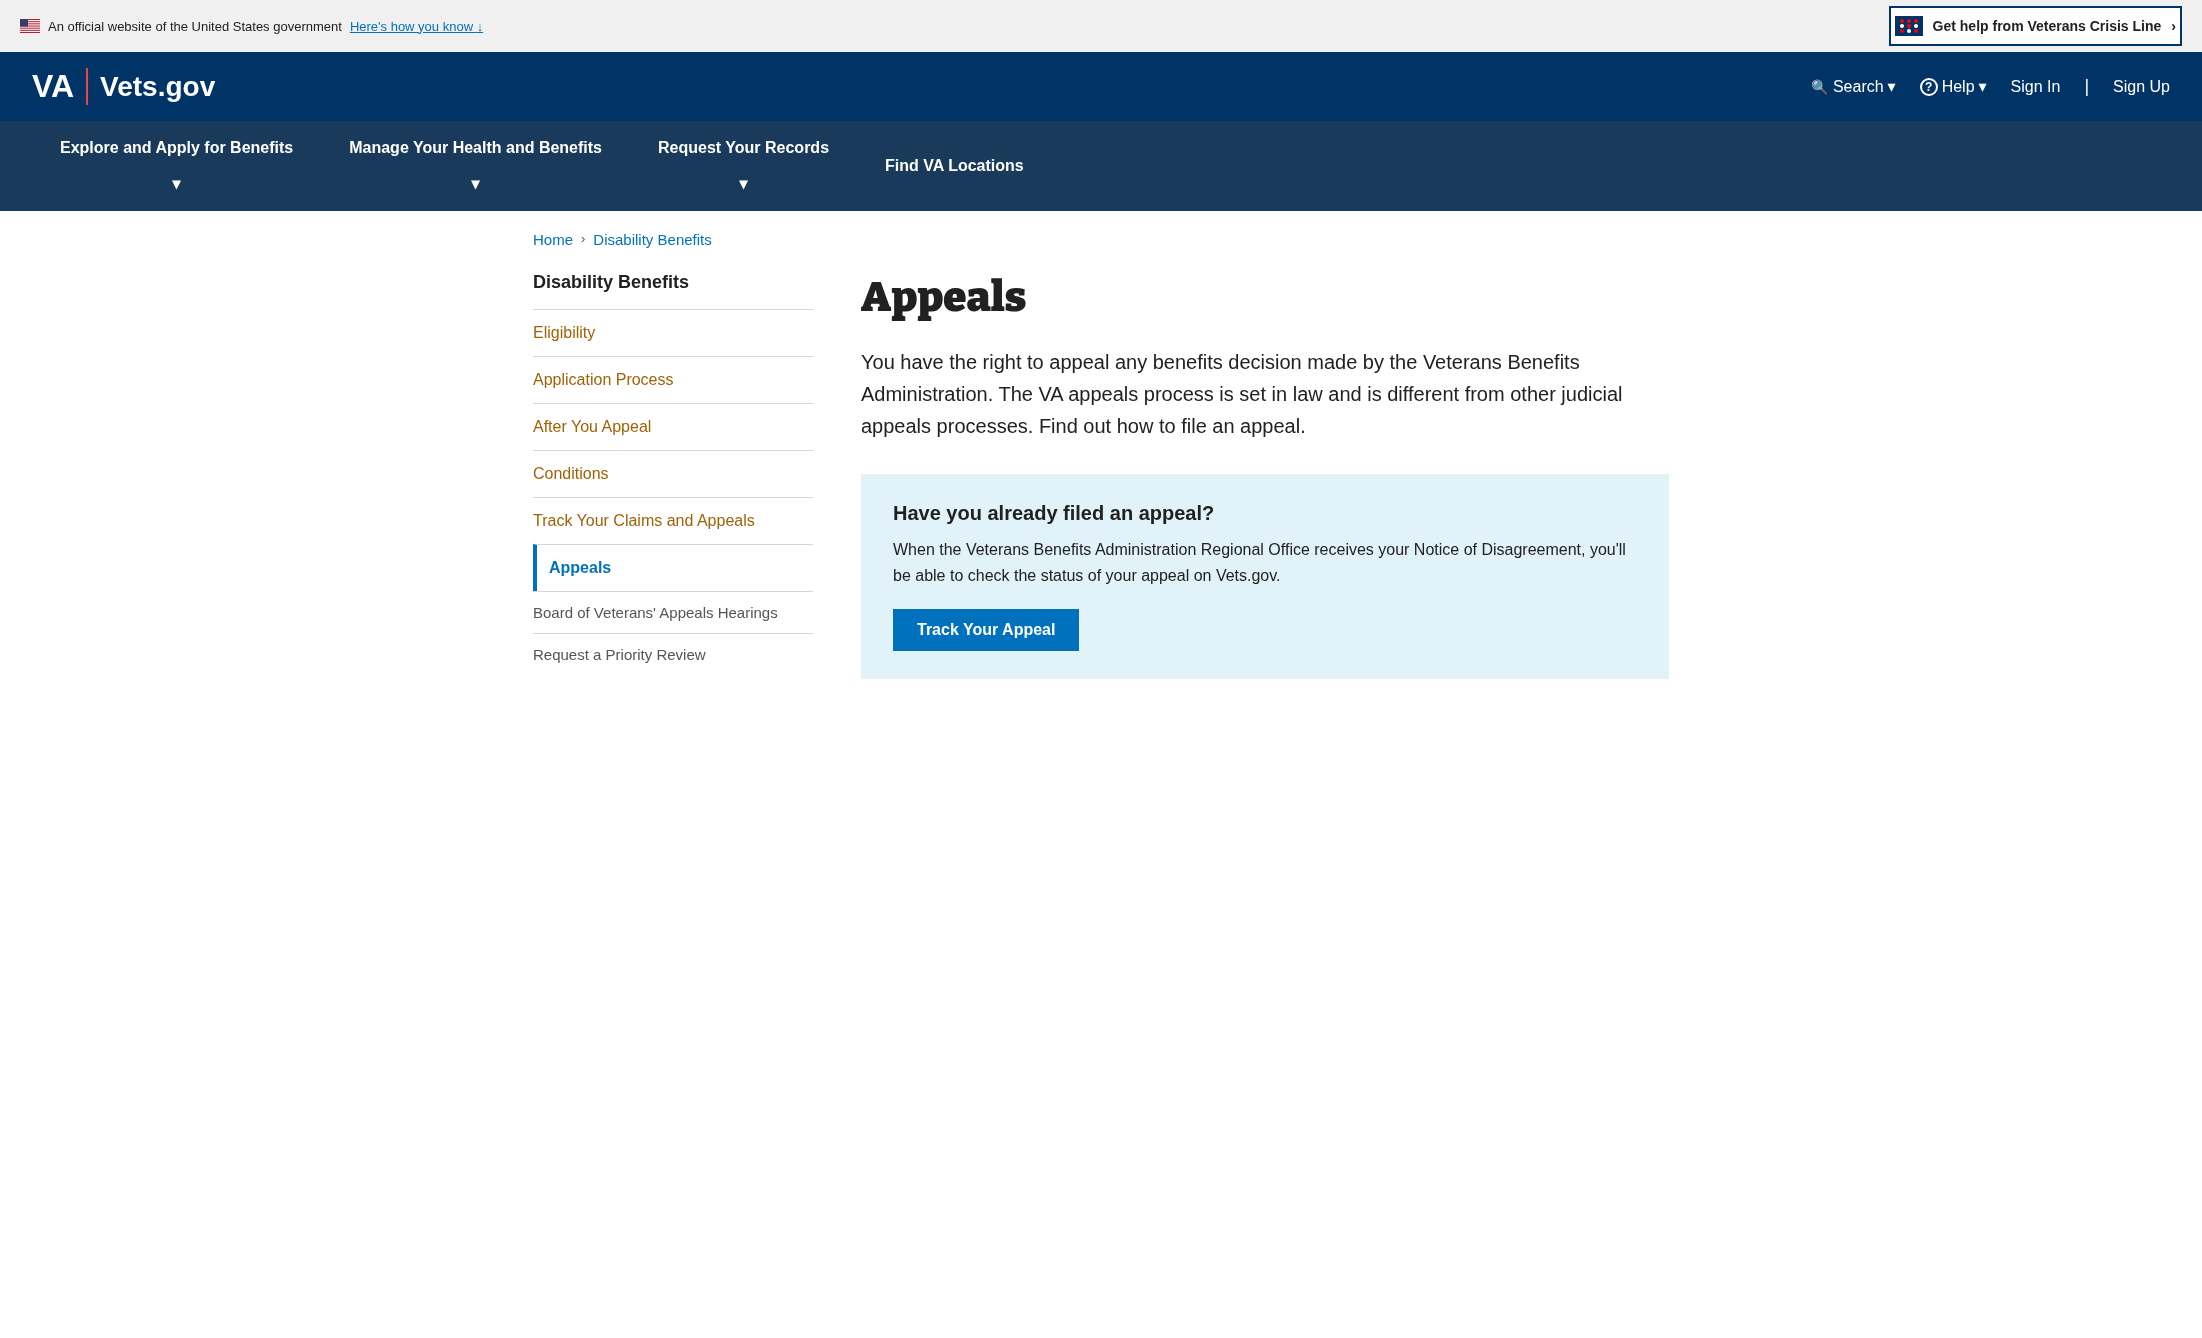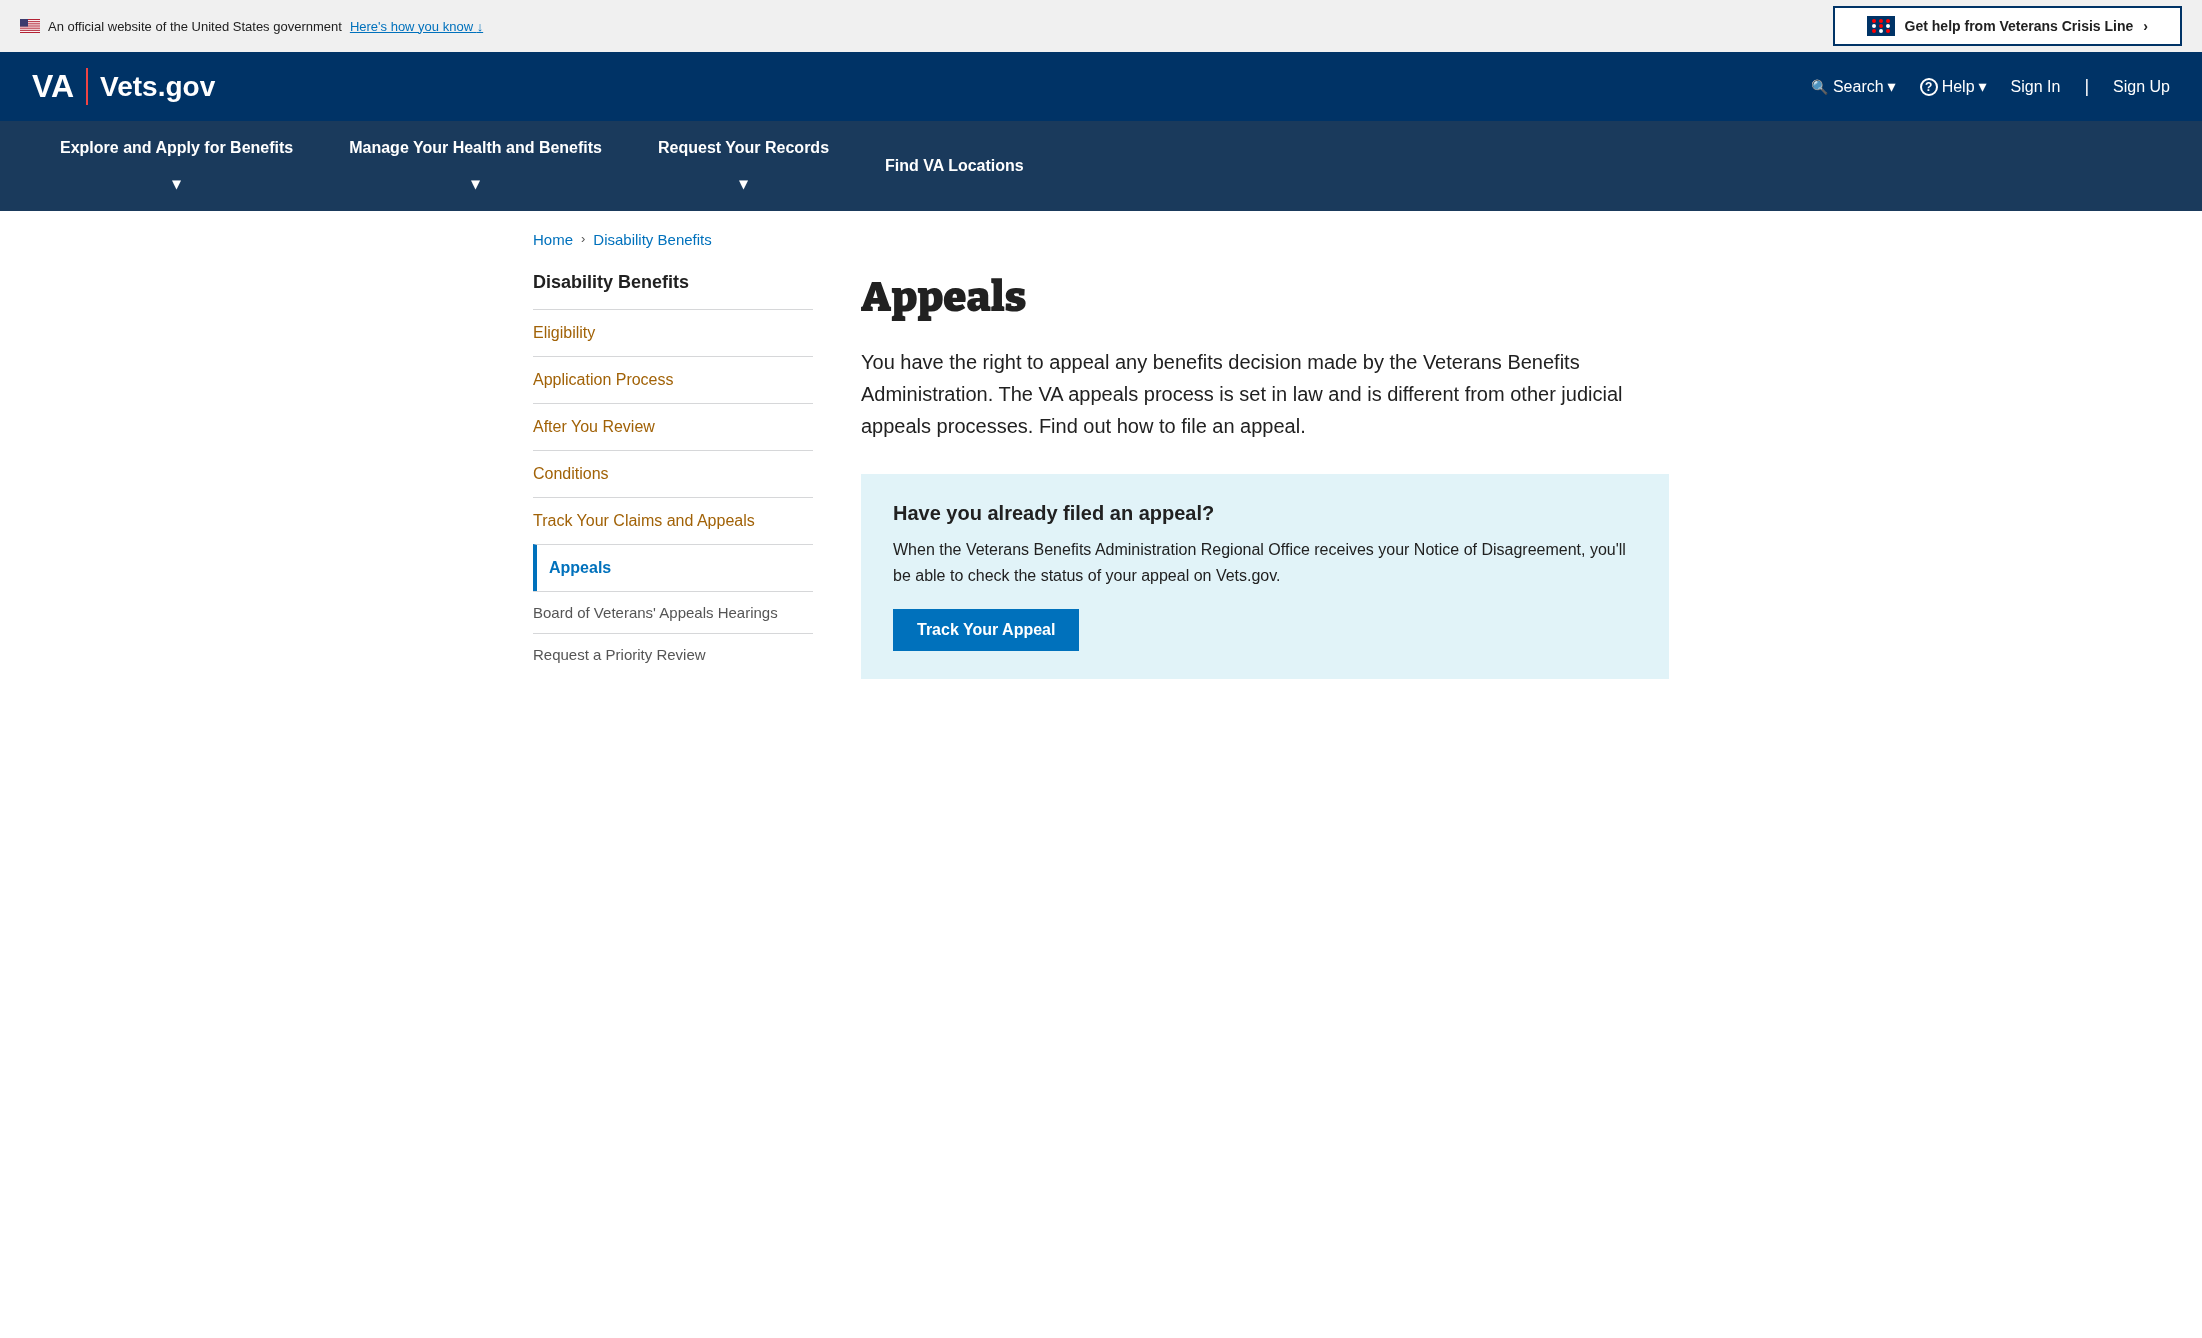--- a/index.html
+++ b/index.html
@@ -25,21 +25,21 @@
       height: 14px;
     }
     .gov-banner-link {
       color: #0071bc;
       text-decoration: underline;
       cursor: pointer;
     }
     .crisis-line-banner {
       background: #fff;
       border: 2px solid #003366;
-      padding: 8px 32px;
+      padding: 8px 4px;
       display: flex;
       align-items: center;
       gap: 10px;
       font-weight: bold;
       font-size: 14px;
       font-family: Arial, sans-serif;
       cursor: pointer;
     }
     .crisis-line-icon {
       display: inline-flex;
@@ -349,21 +349,21 @@
     <aside class="sidebar">
       <div class="sidebar-title">Disability Benefits</div>
       <ul class="sidebar-nav">
         <li class="sidebar-nav-item">
           <a>Eligibility</a>
         </li>
         <li class="sidebar-nav-item">
           <a>Application Process</a>
         </li>
         <li class="sidebar-nav-item">
-          <a>After You Review</a>
+          <a>After You Appeal</a>
         </li>
         <li class="sidebar-nav-item">
           <a>Conditions</a>
         </li>
         <li class="sidebar-nav-item">
           <a>Track Your Claims and Appeals</a>
         </li>
         <li class="sidebar-nav-item active">
           <a>Appeals</a>
         </li>

